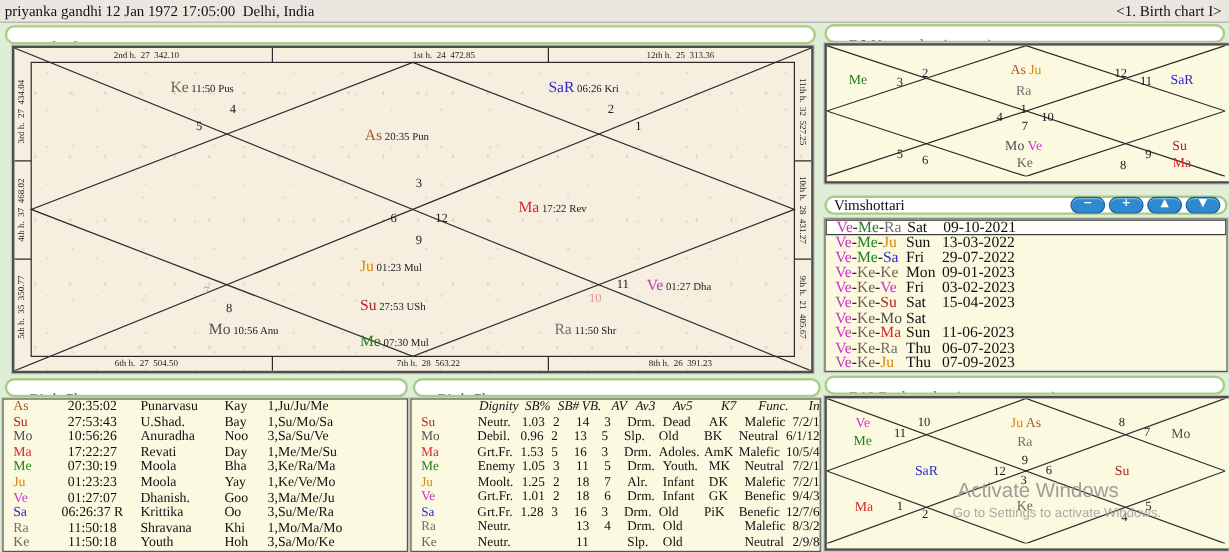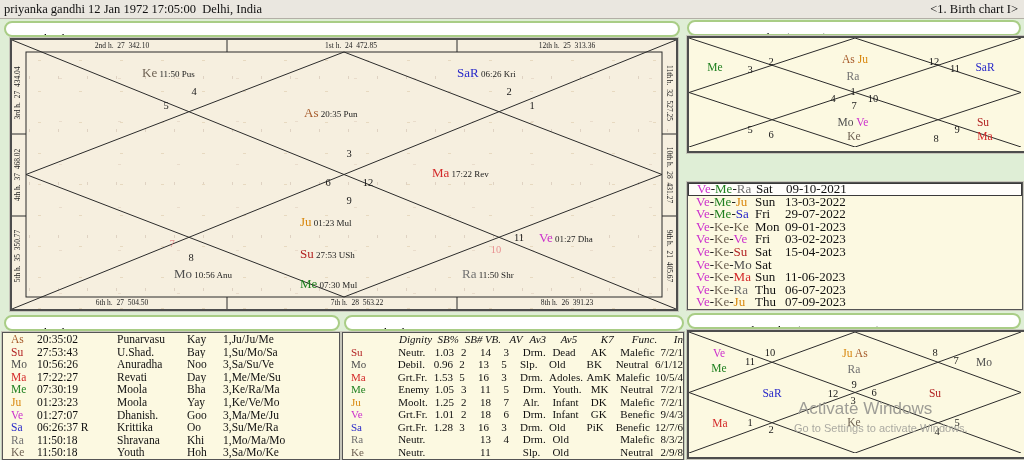--- a/index.html
+++ b/index.html
@@ -78,21 +78,21 @@
   .vrow .vdate{flex:1;}
   .vrow.sel{background:#fffefb;border:1px solid #3a3a3a;line-height:10.6px;}
   
   .tbox{
     position:absolute;background:#fcf9e1;border:1px solid #555;
     box-shadow:0 0 0 1px #c6c6ba;overflow:hidden;
   }
   .trow{display:flex;height:12.6px;line-height:12.6px;font-size:11.5px;color:#101010;white-space:nowrap;}
   .trow span{overflow:hidden;}
   .t1p{width:26px;padding-left:8px;}
-  .t1time{width:80px;}
+  .t1time{width:80px;text-align:center;}
   .t1nak{width:70px;}
   .t1syl{width:36px;}
   .t1lords{flex:1;}
   .t2row{display:flex;height:12.55px;line-height:12.55px;font-size:11px;color:#101010;white-space:nowrap;}
   .t2h{font-style:italic;}
   .t2p{width:22px;padding-left:8px;}
   .t2c0{width:42px;margin-left:28px;}.t2c1{width:30px;}.t2c2{width:22px;}.t2c3{width:27px;}
   .t2c4{width:22px;}.t2c5{width:34px;}.t2c6{width:44px;}.t2c7{width:34px;}
   .t2c8{width:46px;}.t2c9{flex:1;}
   
@@ -141,21 +141,21 @@
       <div class="cnum" style="left: 520px; top: 66px;">1</div>
       <div class="cnum" style="left: 337px; top: 114px;">3</div>
       <div class="cnum" style="left: 316px; top: 143px;">6</div>
       <div class="cnum" style="left: 356px; top: 143px;">12</div>
       <div class="cnum" style="left: 337px; top: 161px;">9</div>
       <div class="cnum hl" style="left: 160px; top: 204px;">7</div>
       <div class="cnum" style="left: 179px; top: 218px;">8</div>
       <div class="cnum hl" style="left: 484px; top: 210px;">10</div>
       <div class="cnum" style="left: 507px; top: 198px;">11</div>
       <span class="stripLabel" style="left: 110px; top: 6px; transform: translate(-50%, -50%);">2nd h.  27  342.10</span>
-      <span class="stripLabel" style="left: 339px; top: 6px; transform: translate(-50%, -50%);">1st h.  24  472.85</span>
+      <span class="stripLabel" style="left: 358px; top: 6px; transform: translate(-50%, -50%);">1st h.  24  472.85</span>
       <span class="stripLabel" style="left: 555px; top: 6px; transform: translate(-50%, -50%);">12th h.  25  313.36</span>
       <span class="stripLabel" style="left: 110px; top: 263px; transform: translate(-50%, -50%);">6th h.  27  504.50</span>
       <span class="stripLabel" style="left: 345px; top: 263px; transform: translate(-50%, -50%);">7th h.  28  563.22</span>
       <span class="stripLabel" style="left: 555px; top: 263px; transform: translate(-50%, -50%);">8th h.  26  391.23</span>
       <span class="stripLabel" style="left: 6px; top: 53px; transform: translate(-50%, -50%) rotate(-90deg);">3rd h.  27  434.04</span>
       <span class="stripLabel" style="left: 6px; top: 135px; transform: translate(-50%, -50%) rotate(-90deg);">4th h.  37  468.02</span>
       <span class="stripLabel" style="left: 6px; top: 216px; transform: translate(-50%, -50%) rotate(-90deg);">5th h.  35  350.77</span>
       <span class="stripLabel" style="left: 657px; top: 53px; transform: translate(-50%, -50%) rotate(90deg);">11th h.  32  527.25</span>
       <span class="stripLabel" style="left: 657px; top: 135px; transform: translate(-50%, -50%) rotate(90deg);">10th h.  28  431.27</span>
       <span class="stripLabel" style="left: 657px; top: 216px; transform: translate(-50%, -50%) rotate(90deg);">9th h.  21  405.67</span>
@@ -191,20 +191,29 @@
       <div class="cnum" style="left: 165px; top: 68px;">7</div>
       <div class="cnum" style="left: 184px; top: 61px;">10</div>
       <div class="cnum" style="left: 61px; top: 92px;">5</div>
       <div class="cnum" style="left: 82px; top: 97px;">6</div>
       <div class="cnum" style="left: 247px; top: 101px;">8</div>
       <div class="cnum" style="left: 268px; top: 92px;">9</div>
     </div>
 </div>
 
 <div class="panel" id="p-vim" style="left:687px;top:162px;width:336px;height:148px;">
+  <div id="vim-bar">
+    <span>Vimshottari</span>
+    <span id="vim-buttons">
+        <span class="vbtn">−</span>
+        <span class="vbtn">+</span>
+        <span class="vbtn">▲</span>
+        <span class="vbtn">▼</span>
+      </span>
+  </div>
   <div id="vim-list">
       <div class="vrow sel">
         <span class="vd"><span style="color: rgb(204, 47, 204);">Ve</span>-<span style="color: rgb(32, 128, 32);">Me</span>-<span style="color: rgb(113, 113, 113);">Ra</span></span>
         <span class="vday">Sat</span>
         <span class="vdate">09-10-2021</span>
       </div>
       <div class="vrow">
         <span class="vd"><span style="color: rgb(204, 47, 204);">Ve</span>-<span style="color: rgb(32, 128, 32);">Me</span>-<span style="color: rgb(216, 134, 11);">Ju</span></span>
         <span class="vday">Sun</span>
         <span class="vdate">13-03-2022</span>

